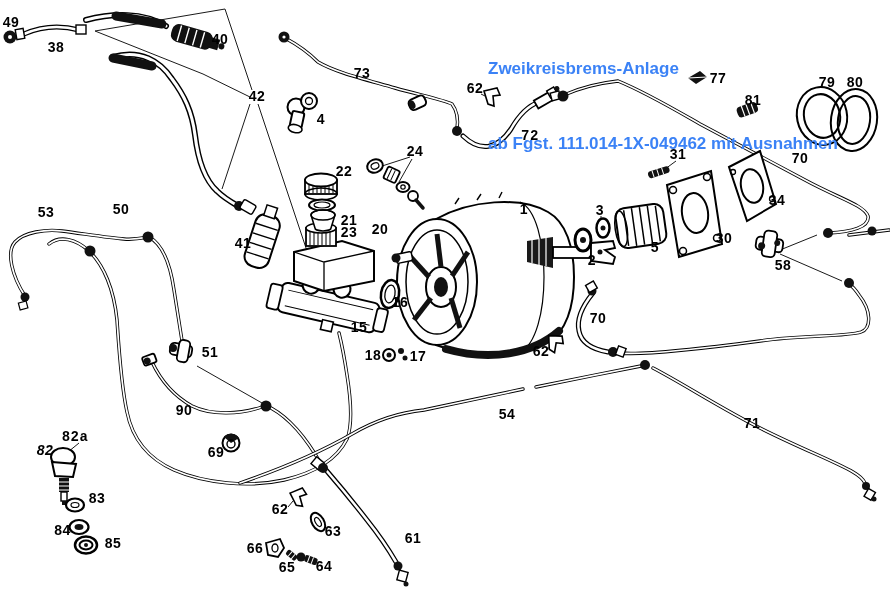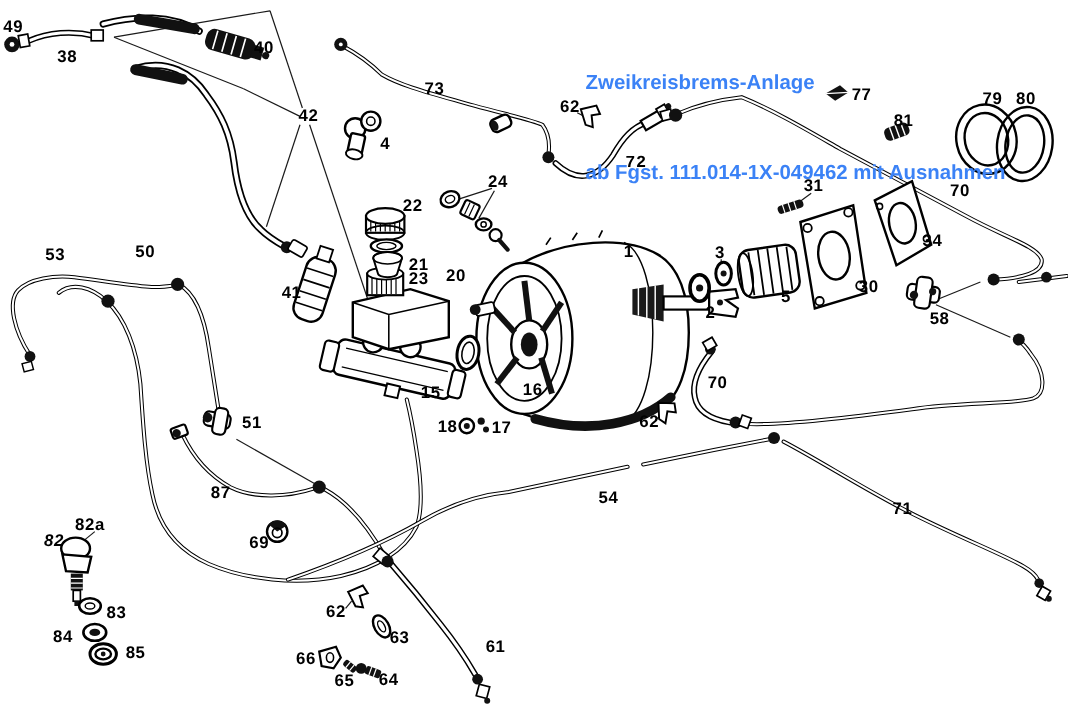--- a/index.html
+++ b/index.html
@@ -391,34 +391,34 @@
       <div class="part-label" style="left: 344px; top: 171px;">22</div>
       <div class="part-label" style="left: 415px; top: 151px;">24</div>
       <div class="part-label" style="left: 349px; top: 188px; margin-top: 44px;">23</div>
       <div class="part-label" style="left: 349px; top: 220px;">21</div>
       <div class="part-label" style="left: 380px; top: 229px;">20</div>
       <div class="part-label" style="left: 524px; top: 209px;">1</div>
       <div class="part-label" style="left: 600px; top: 210px;">3</div>
       <div class="part-label" style="left: 592px; top: 260px;">2</div>
       <div class="part-label" style="left: 655px; top: 247px;">5</div>
       <div class="part-label" style="left: 359px; top: 327px;">15</div>
-      <div class="part-label" style="left: 400px; top: 324px; margin-left: 44px;">16</div>
+      <div class="part-label" style="left: 400px; top: 302px;">16</div>
       <div class="part-label" style="left: 373px; top: 355px;">18</div>
       <div class="part-label" style="left: 418px; top: 356px;">17</div>
       <div class="part-label" style="left: 210px; top: 352px;">51</div>
-      <div class="part-label" style="left: 184px; top: 410px;">87</div>
+      <div class="part-label" style="left: 184px; top: 410px;">90</div>
       <div class="part-label" style="left: 598px; top: 318px;">70</div>
       <div class="part-label" style="left: 541px; top: 351px;">62</div>
       <div class="part-label" style="left: 507px; top: 414px;">54</div>
       <div class="part-label" style="left: 752px; top: 423px;">71</div>
       <div class="part-label" style="left: 216px; top: 452px;">69</div>
-      <div class="part-label" style="left: 75px; top: 437px;">82a</div>
+      <div class="part-label" style="left: 75px; top: 437px; font-family: Liberation Mono, monospace;">82a</div>
       <div class="part-label" style="left: 45px; top: 450px; font-style: italic;">82</div>
-      <div class="part-label" style="left: 97px; top: 510px;">83</div>
-      <div class="part-label" style="left: 39px; top: 530px; padding-left: 27px;">84</div>
+      <div class="part-label" style="left: 97px; top: 498px;">83</div>
+      <div class="part-label" style="left: 49px; top: 530px; padding-left: 27px;">84</div>
       <div class="part-label" style="left: 113px; top: 543px;">85</div>
       <div class="part-label" style="left: 255px; top: 548px; text-align: center;">66</div>
       <div class="part-label" style="left: 280px; top: 509px;">62</div>
       <div class="part-label" style="left: 333px; top: 531px;">63</div>
       <div class="part-label" style="left: 287px; top: 567px;">65</div>
       <div class="part-label" style="left: 324px; top: 566px;">64</div>
       <div class="part-label" style="left: 413px; top: 538px;">61</div>
     </div>
 
 </div>

